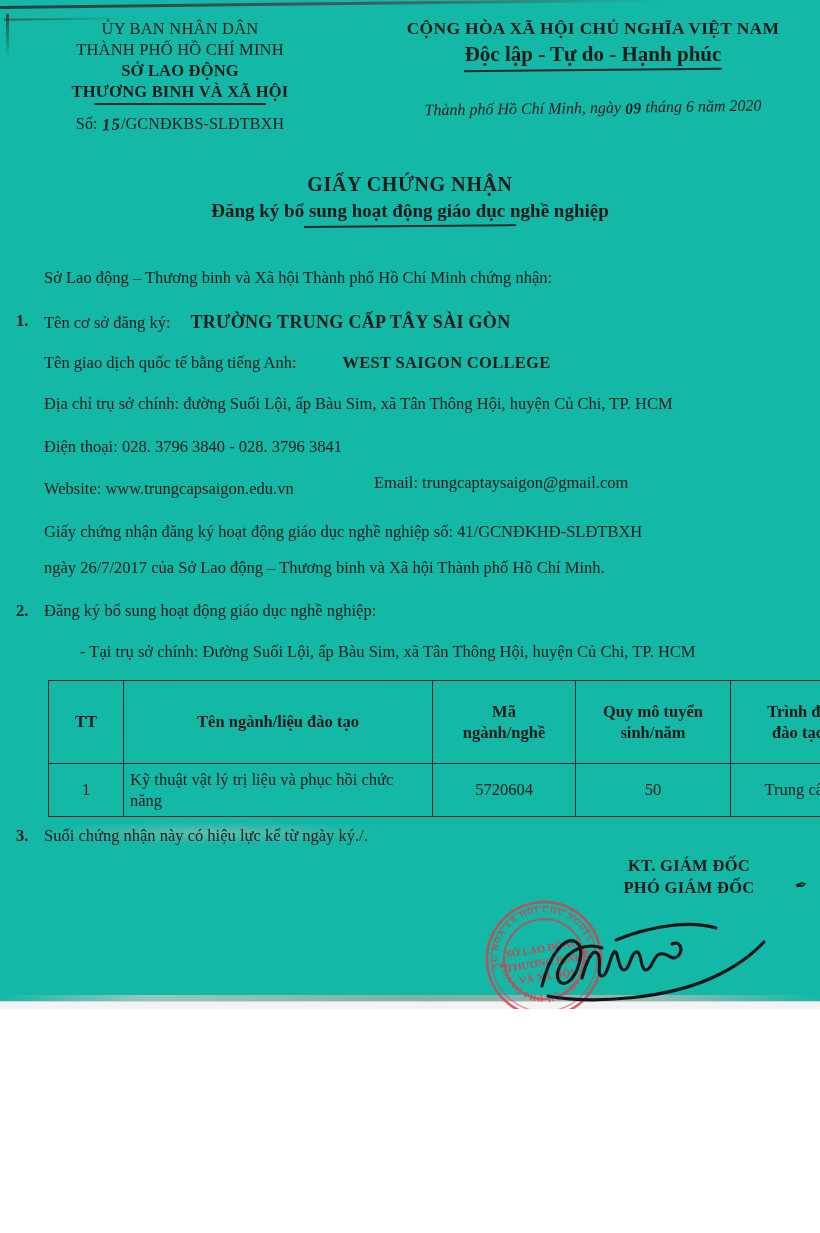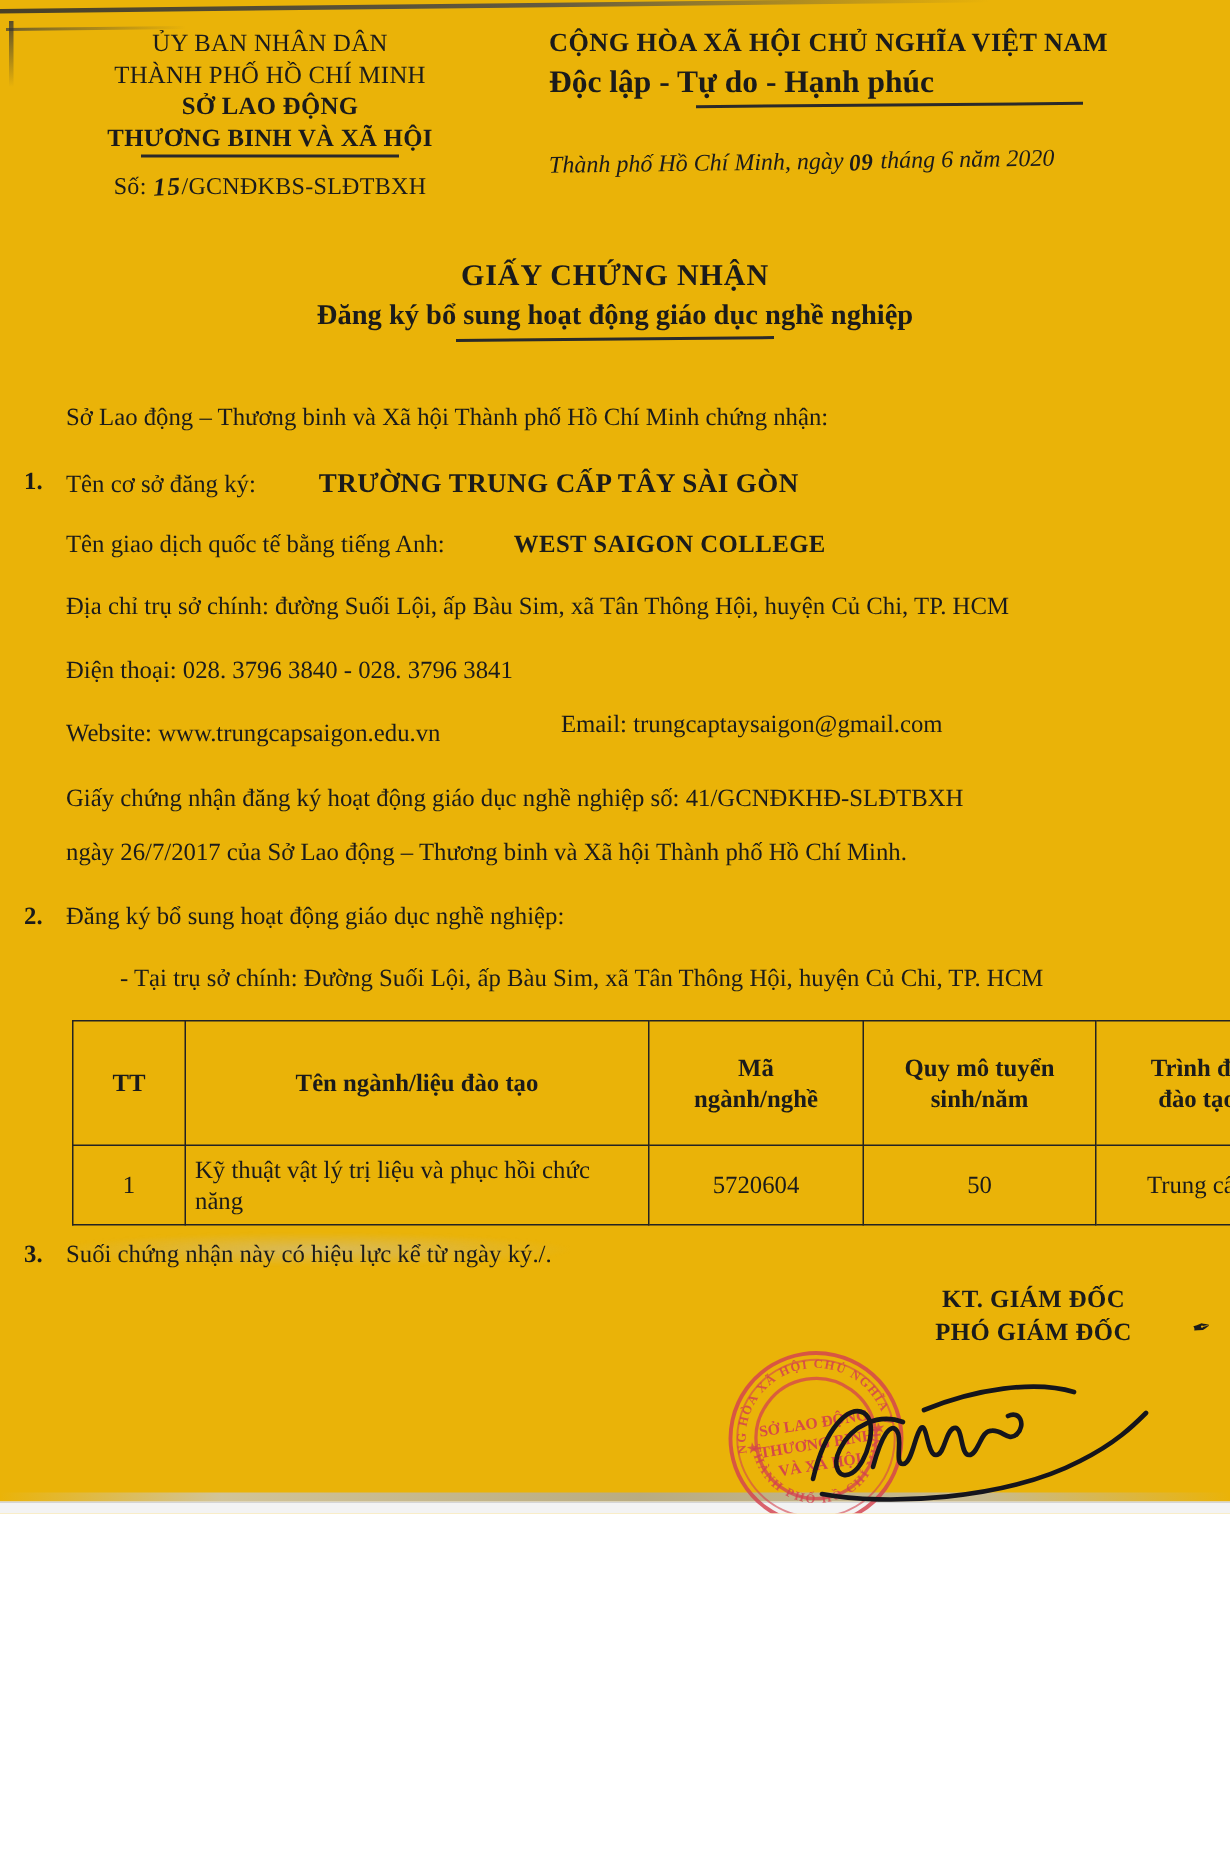--- a/index.html
+++ b/index.html
@@ -10,21 +10,21 @@
   }
   body {
     font-family: "Liberation Serif", "DejaVu Serif", serif;
     color: #1b1b1b;
   }
   #page {
     position: relative;
     width: 820px;
     height: 1009px;
     margin: 0 auto;
-    background: #eab308;
+    background: #14b8a6;
     overflow: hidden;
   }
 
   
   .scan-edge-top {
     position: absolute;
     left: 0; top: 6px;
     width: 660px; height: 3px;
     background: linear-gradient(90deg,#2c2c2c 0%, #4a4a4a 55%, rgba(140,140,140,0) 100%);
     transform: rotate(-0.65deg);
@@ -99,20 +99,21 @@
     font-family: "Liberation Serif", serif;
     font-style: italic;
     font-weight: bold;
     font-size: 17px;
     letter-spacing: 1px;
     display: inline-block;
     transform: rotate(-3deg) translateY(1px);
   }
   .hdr-right {
     flex: 1;
+    text-align: center;
     padding-left: 6px;
   }
   .nation {
     font-size: 17.5px;
     font-weight: bold;
     letter-spacing: .3px;
     white-space: nowrap;
   }
   .motto {
     font-size: 21px;
@@ -191,21 +192,21 @@
     display: flex;
     align-items: baseline;
   }
   .two-col .lbl { white-space: nowrap; }
   .two-col .val {
     font-weight: bold;
     letter-spacing: .3px;
   }
   .inst-name {
     font-size: 18px;
-    margin-left: 42px;
+    margin-left: 20px;
   }
   .intl-name {
     font-size: 16.5px;
     margin-left: 46px;
   }
   .row-contact {
     display: flex;
     padding-left: 44px;
     padding-right: 20px;
     margin-bottom: 22px;

